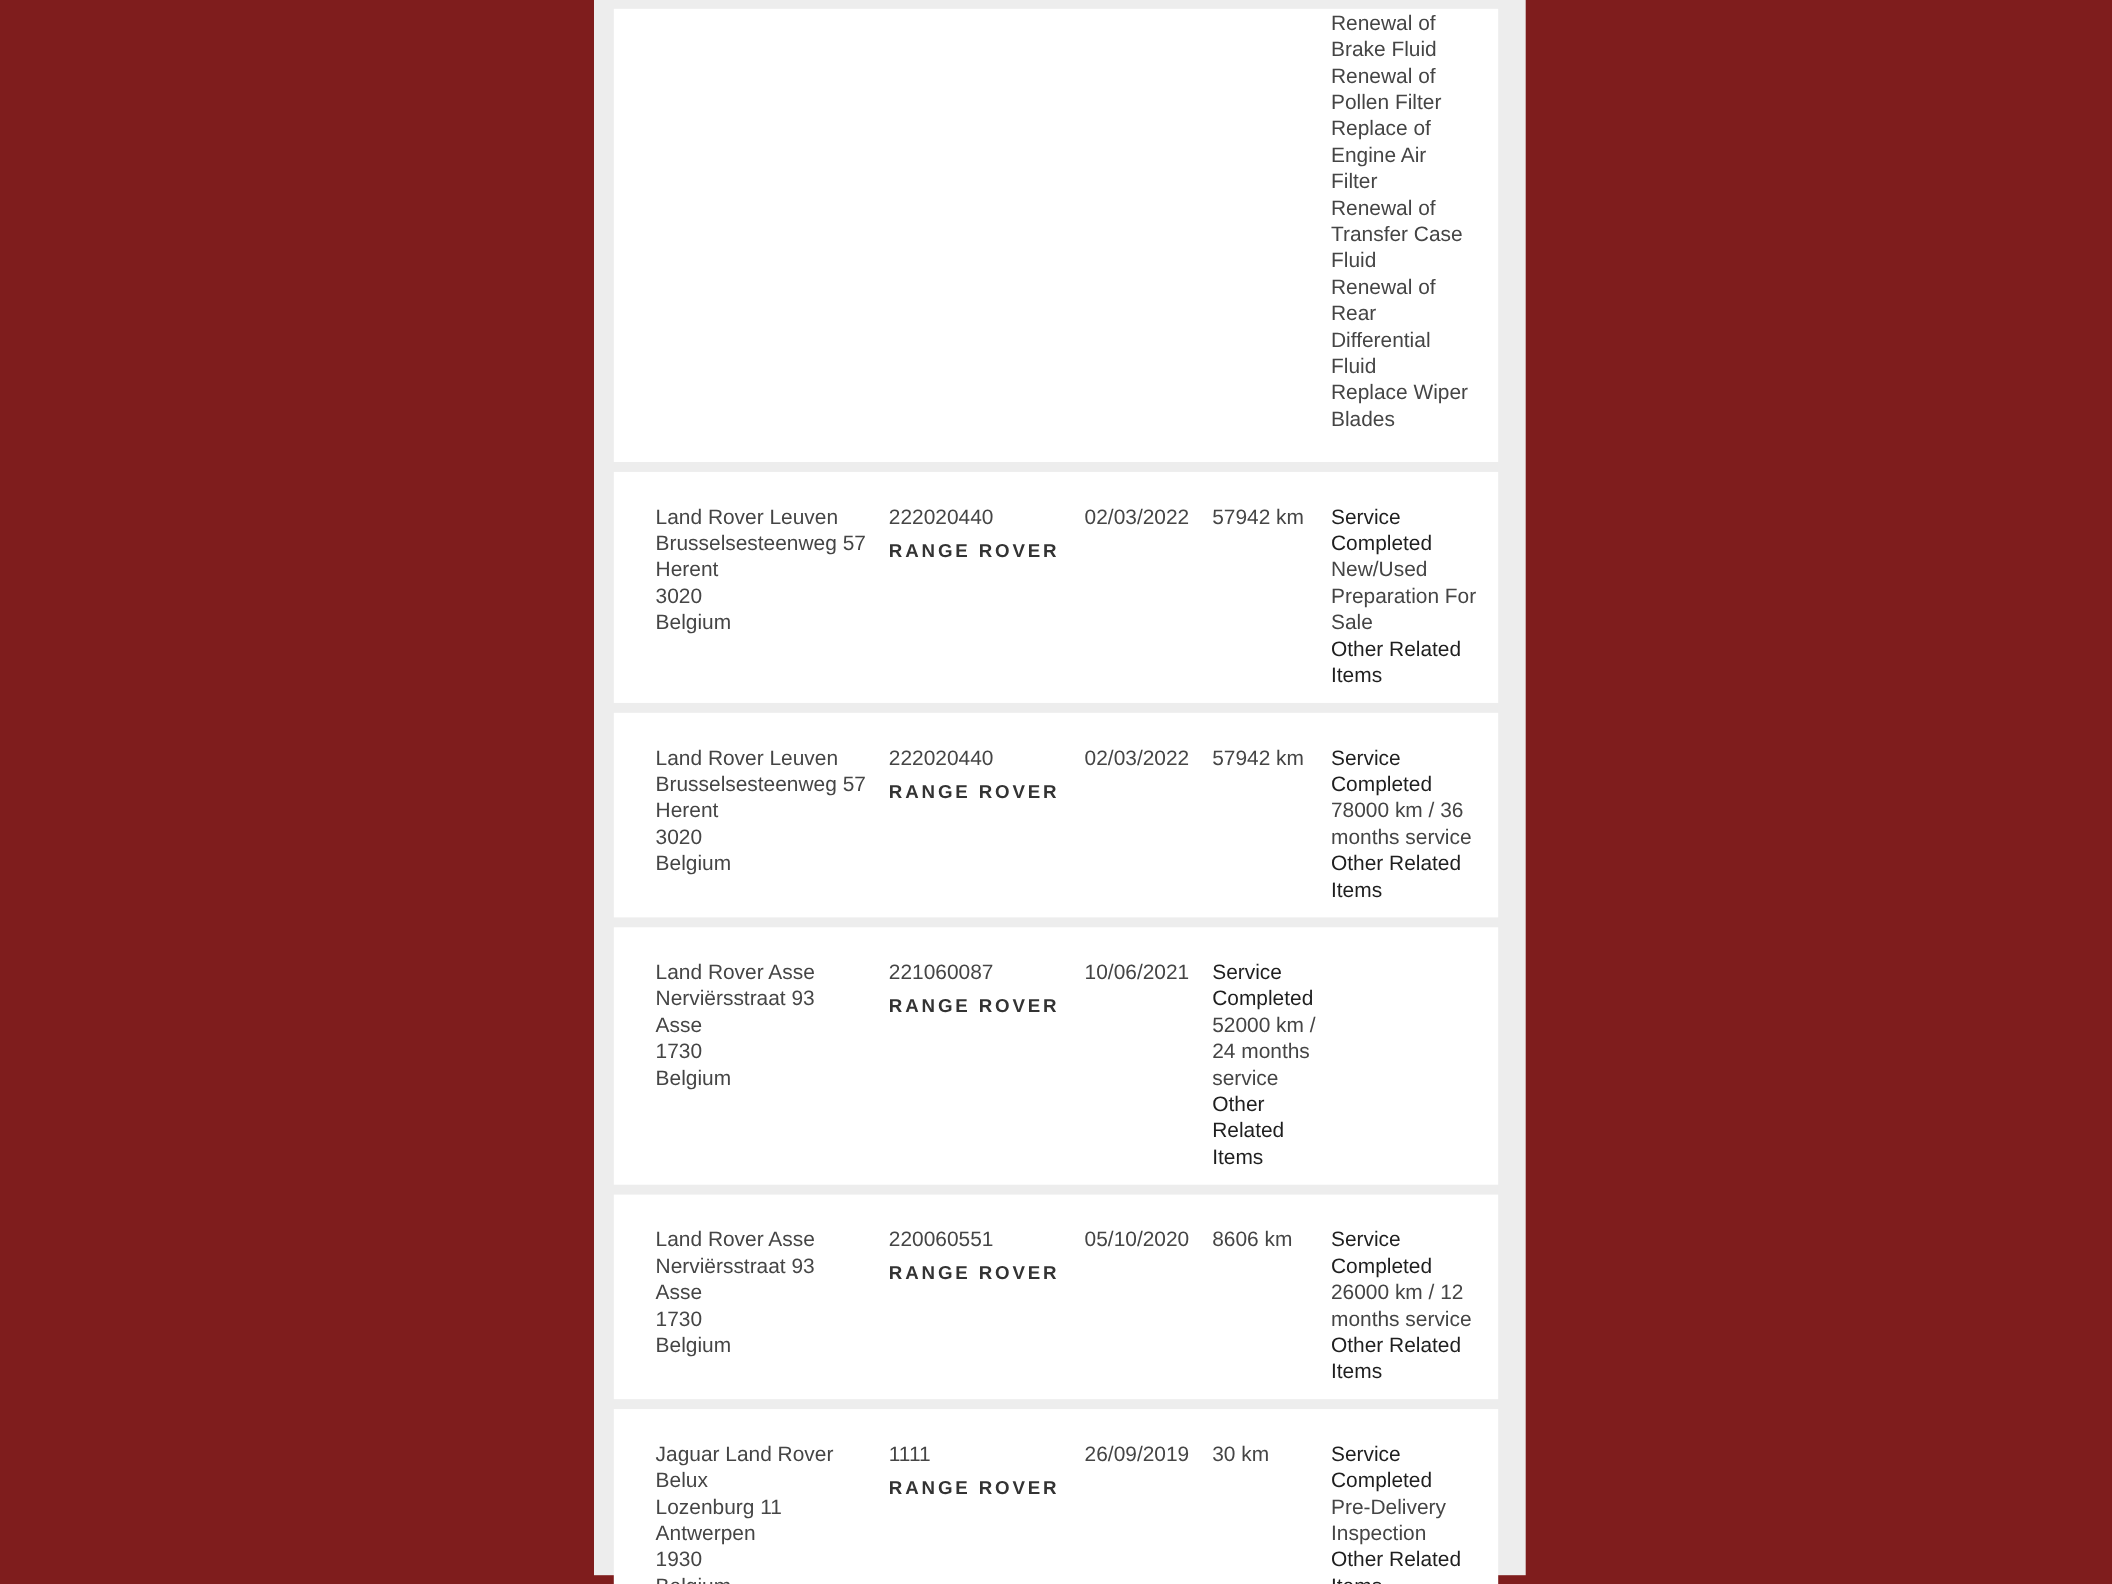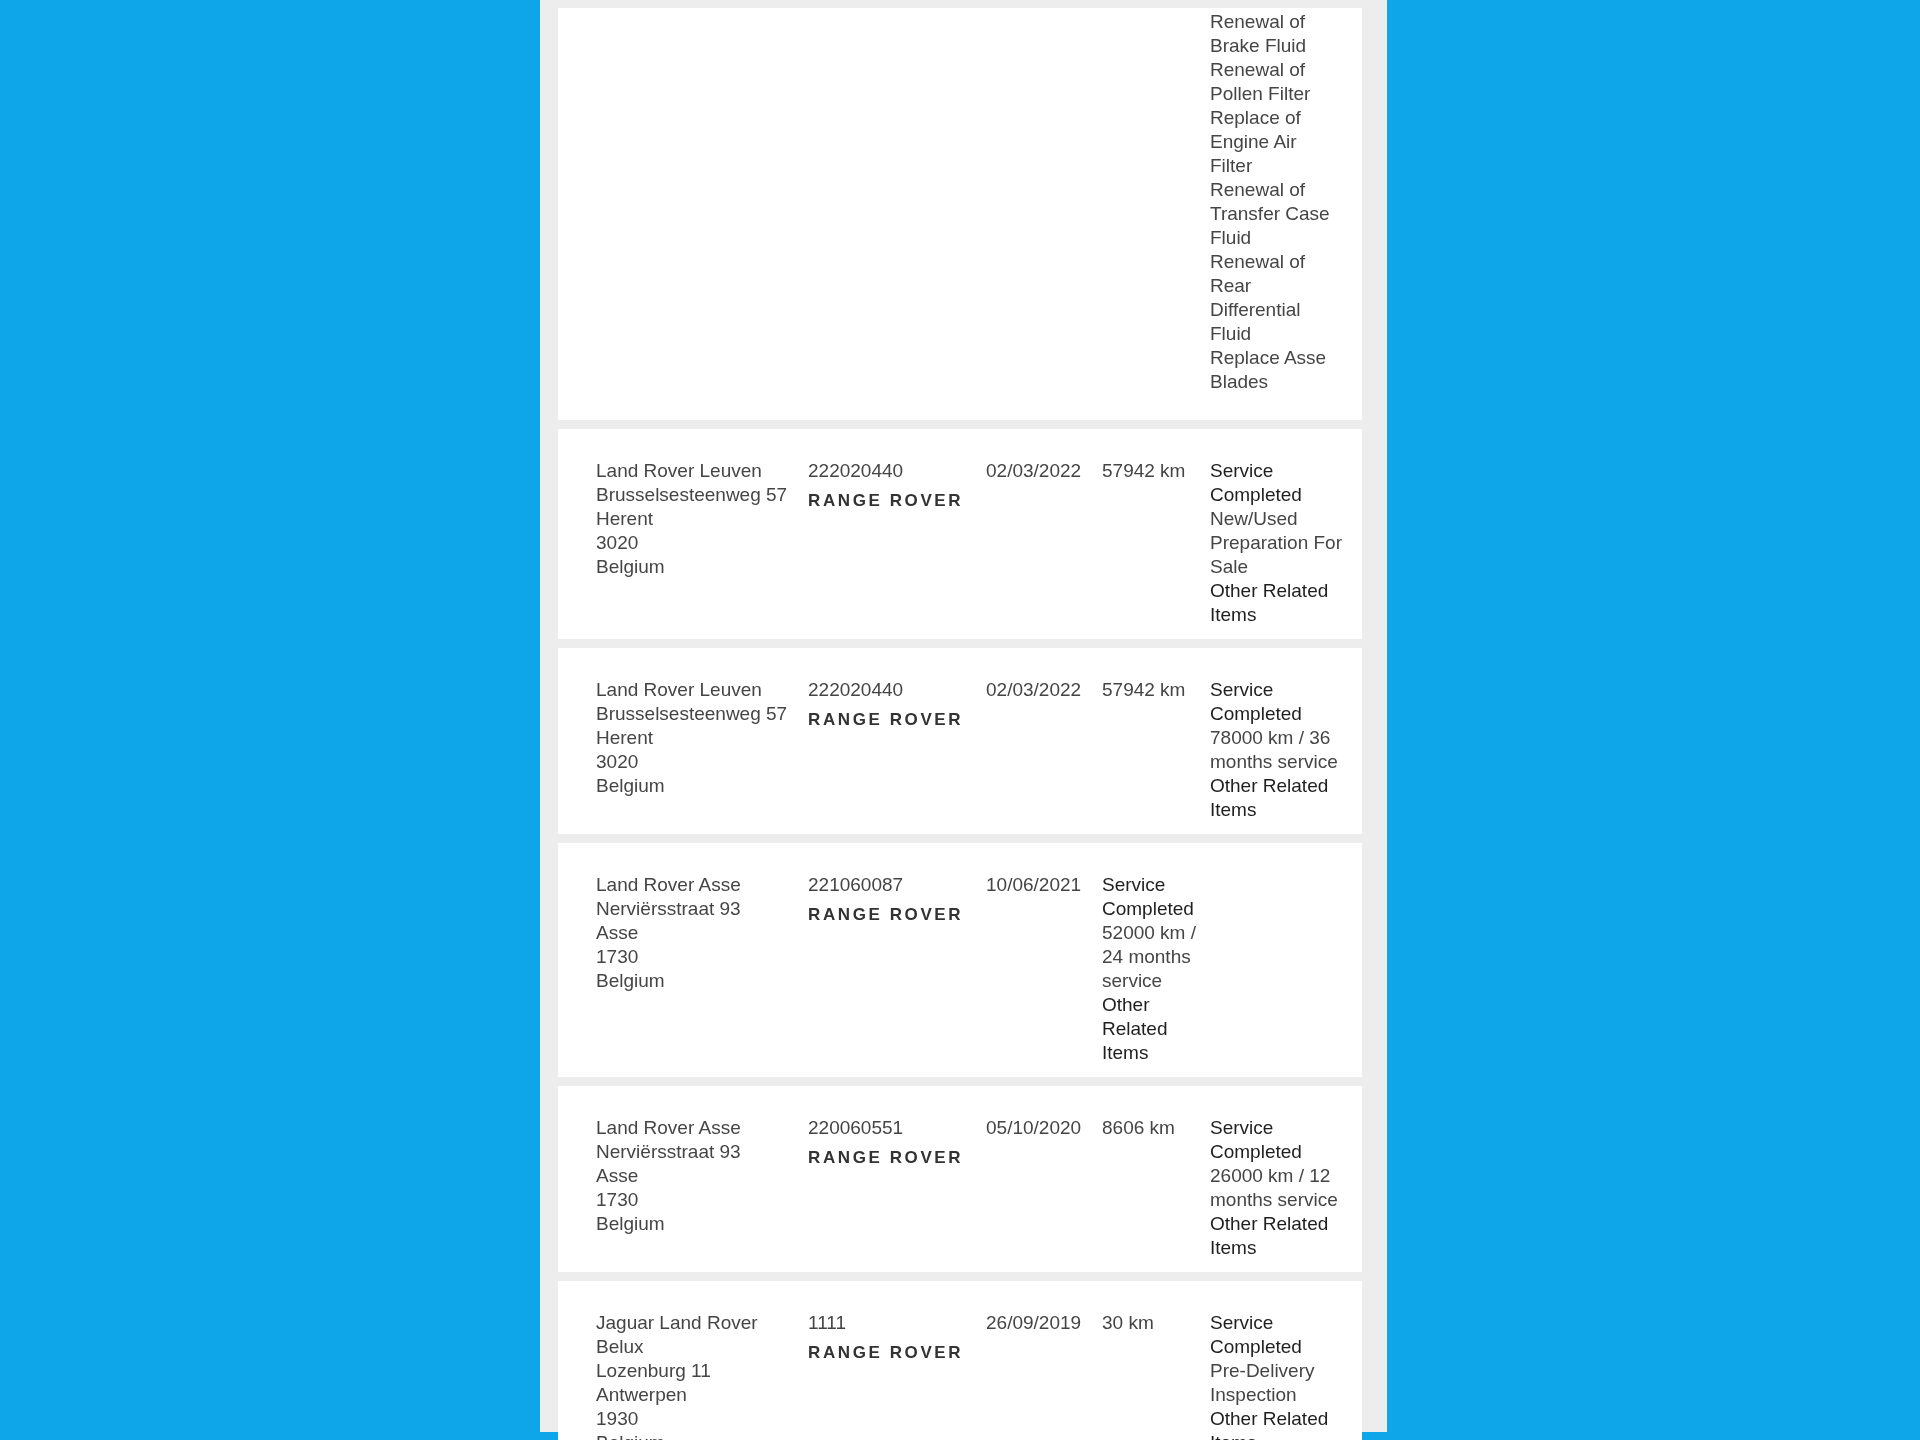--- a/index.html
+++ b/index.html
@@ -1,17 +1,17 @@
 <!DOCTYPE html>
 <html><head>
 <meta charset="utf-8">
 <style>
   html,body{margin:0;padding:0;background:#ffffff;}
   .viewport{
-    position:relative;width:1920px;height:1440px;overflow:hidden;background:#0ea5e9;
+    position:relative;width:1920px;height:1440px;overflow:hidden;background:#7f1d1d;
     font-family:"Liberation Sans",sans-serif;font-size:19px;line-height:24px;color:#454545;
   }
   .panel{
     position:absolute;left:540px;top:0;width:847px;height:1432px;box-sizing:border-box;
     background:#ededed;padding:8px 25px 12px 18px;
     display:flex;flex-direction:column;gap:9px;
   }
   .row{
     background:#ffffff;
     padding:30px 0 12px 38px;
@@ -39,21 +39,21 @@
       <div class="cell dealer"></div>
       <div class="cell"></div>
       <div class="cell"></div>
       <div class="cell"></div>
       <div class="cell services">
         <div>Renewal of Brake Fluid</div>
         <div>Renewal of Pollen Filter</div>
         <div>Replace of Engine Air Filter</div>
         <div>Renewal of Transfer Case Fluid</div>
         <div>Renewal of Rear Differential Fluid</div>
-        <div>Replace Asse Blades</div>
+        <div>Replace Wiper Blades</div>
       </div>
     </article>
 
     <article class="row" style="background: rgb(255, 255, 255);">
       <div class="cell dealer">
         <div>Land Rover Leuven</div>
         <div>Brusselsesteenweg 57</div>
         <div>Herent</div>
         <div>3020</div>
         <div>Belgium</div>

